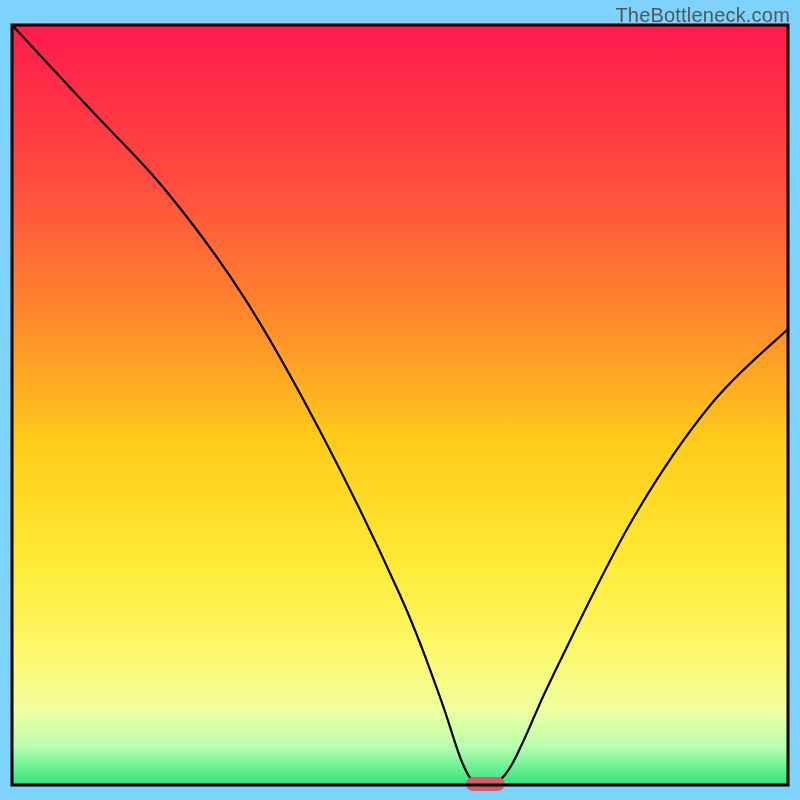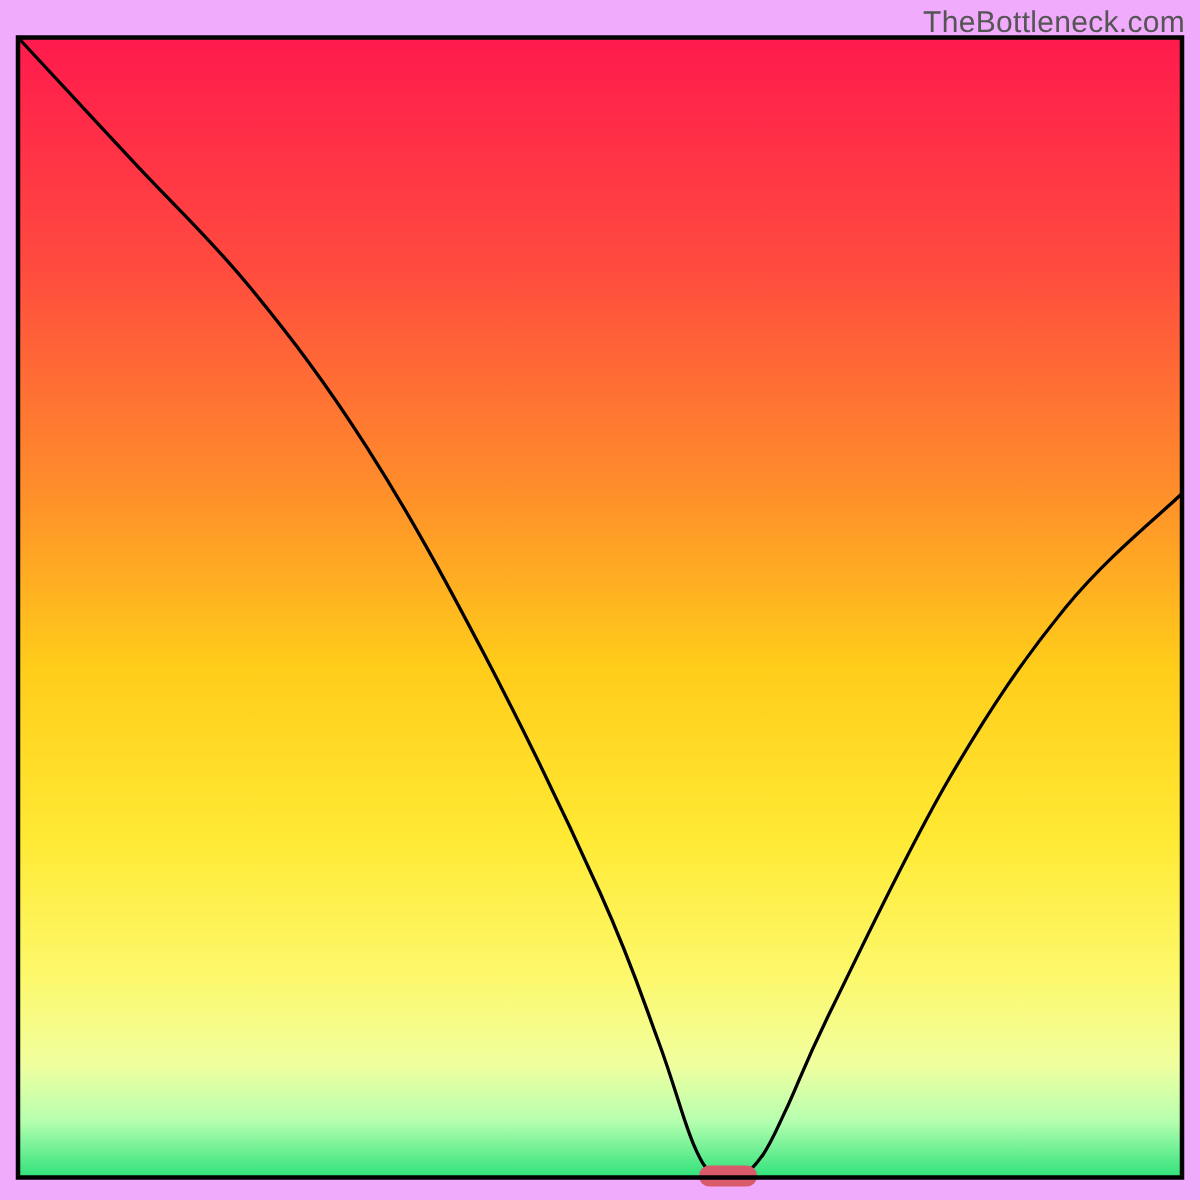--- a/index.html
+++ b/index.html
@@ -7,21 +7,21 @@
     padding: 0;
     width: 800px;
     height: 800px;
     overflow: hidden;
     font-family: Arial, Helvetica, sans-serif;
   }
   .chart-container {
     position: relative;
     width: 800px;
     height: 800px;
-    background: #f0abfc;
+    background: #7dd3fc;
   }
   .watermark {
     position: absolute;
     top: 4px;
     right: 10px;
     font-size: 20px;
     font-weight: 500;
     color: #555555;
     letter-spacing: 0.2px;
     z-index: 5;

